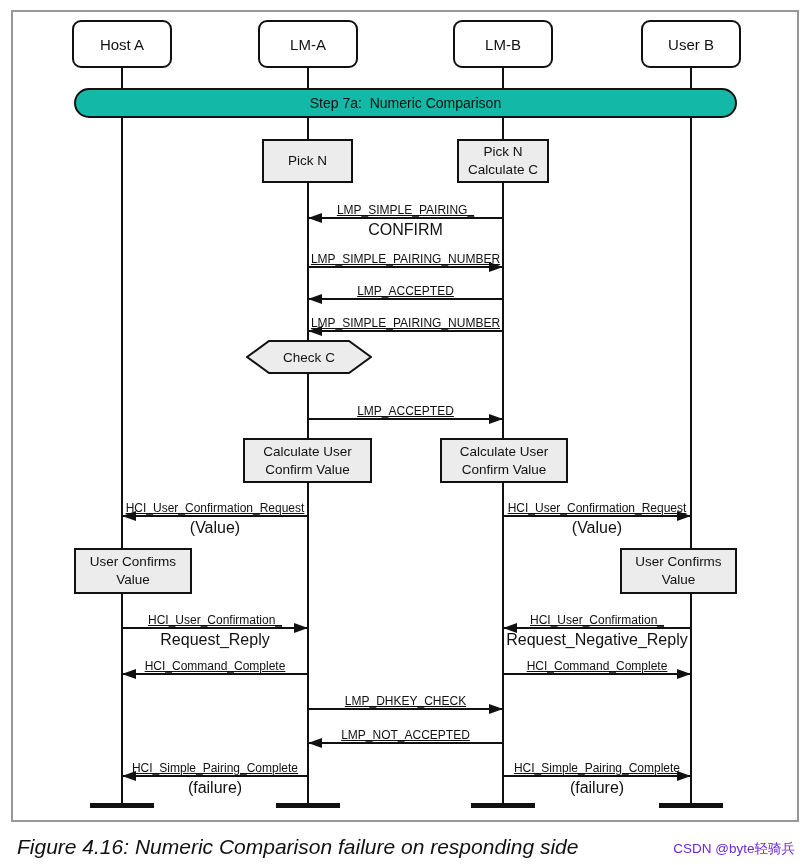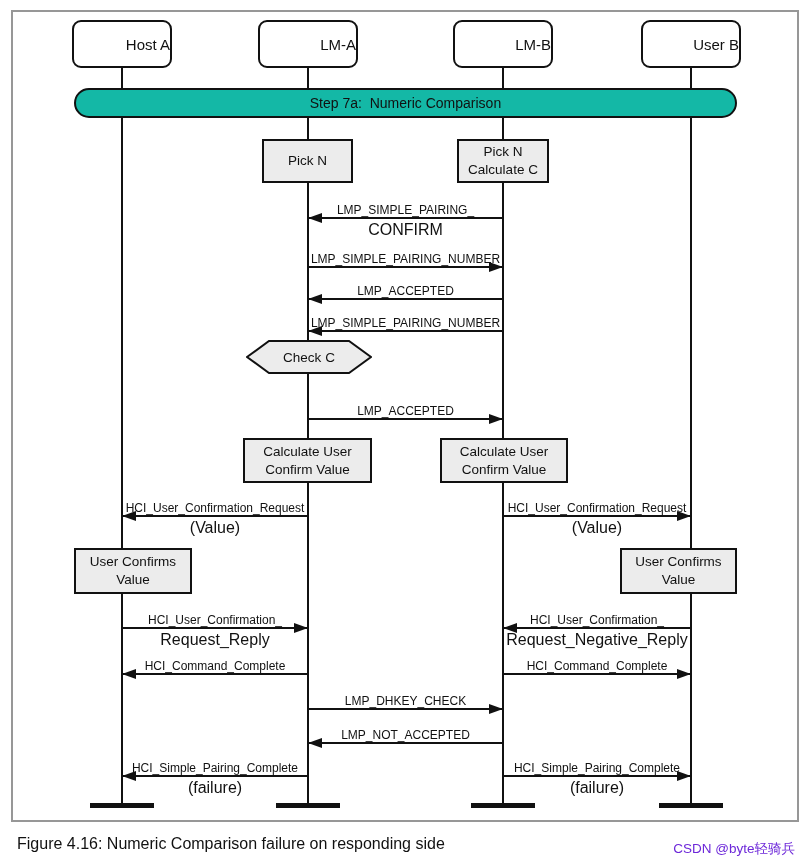--- a/index.html
+++ b/index.html
@@ -10,21 +10,21 @@
   .fig-border{
     position:absolute;left:11px;top:10px;width:784px;height:808px;
     border:2px solid #979797;background:transparent;
   }
   .lifeline{
     position:absolute;width:2px;background:#111;top:68px;height:738px;
   }
   .actor-box{
     position:absolute;top:20px;width:100px;height:48px;background:#fff;
     border:2px solid #111;border-radius:9px;display:flex;align-items:center;
-    justify-content:flex-end;font-size:15px;box-sizing:border-box;z-index:4;
+    justify-content:center;font-size:15px;box-sizing:border-box;z-index:4;
   }
   .banner{
     position:absolute;left:74px;top:88px;width:663px;height:30px;
     background:#14b8a6;border:2px solid #111;border-radius:16px;
     display:flex;align-items:center;justify-content:center;font-size:14px;
     box-sizing:border-box;z-index:3;white-space:pre;
   }
   .pbox{
     position:absolute;background:#ececec;border:2px solid #111;
     display:flex;flex-direction:column;align-items:center;justify-content:center;
@@ -43,29 +43,29 @@
     border-top:5px solid transparent;border-bottom:5px solid transparent;
     border-right:14px solid #111;
   }
   .arrow .head-right{
     position:absolute;right:0;top:-5px;width:0;height:0;
     border-top:5px solid transparent;border-bottom:5px solid transparent;
     border-left:14px solid #111;
   }
   .arrow .lbl-above{
     position:absolute;left:0;right:0;bottom:1px;text-align:center;
-    font-size:12px;white-space:nowrap;
+    font-size:12px;white-space:nowrap;text-decoration:underline;
   }
   .arrow .lbl-below{
     position:absolute;left:0;right:0;top:3px;text-align:center;
     font-size:16px;white-space:nowrap;
   }
   .endbar{position:absolute;height:5px;width:64px;background:#111;top:803px;z-index:4;}
   .caption{
-    position:absolute;left:17px;top:835px;font-size:16px;color:#111;
+    position:absolute;left:17px;top:835px;font-size:21px;font-style:italic;color:#111;
   }
   .watermark{
     position:absolute;left:655px;top:840px;width:140px;text-align:right;
     font-size:13.5px;color:#6d28d9;
   }
 </style>
 </head>
 <body>
 
 <div class="fig-border"></div>

